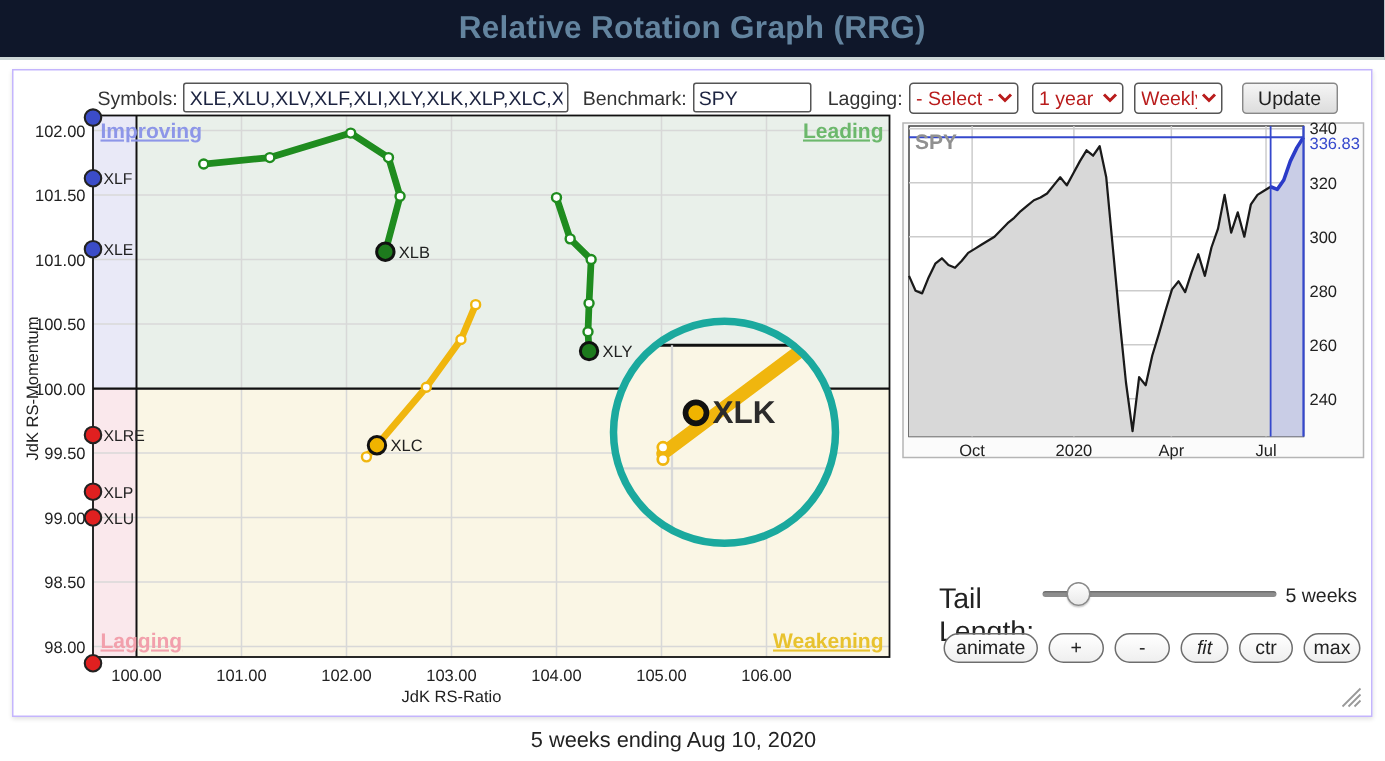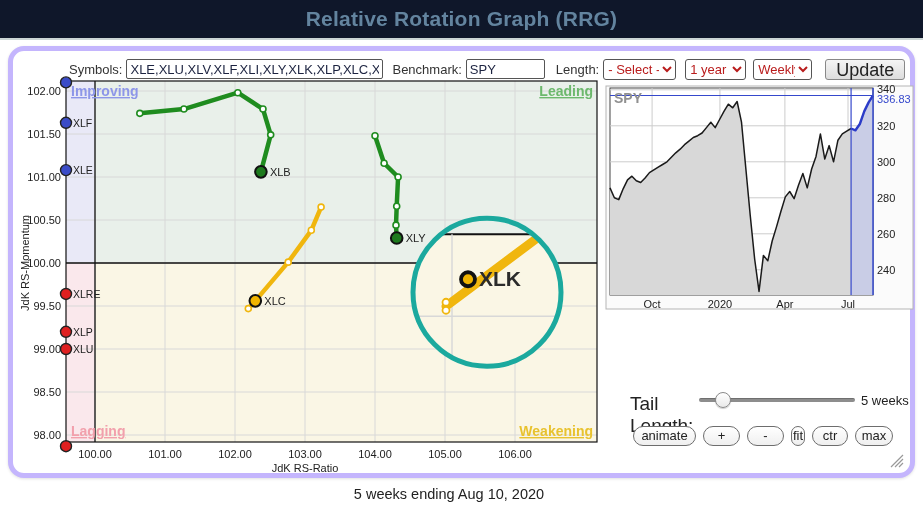--- a/index.html
+++ b/index.html
@@ -5,80 +5,80 @@
   * { margin:0; padding:0; box-sizing:border-box; }
   html,body { background:#fff; }
   body { font-family:"Liberation Sans", sans-serif; width:923px; height:507px; position:relative; overflow:hidden; }
 
   .header { position:absolute; left:0; top:0; width:923px; height:40px;
             background:#0f172a; border-bottom:2px solid #ccd6d6;
             display:flex; align-items:center; justify-content:center; }
   .header h1 { font-size:21px; font-weight:bold; color:#63849f; letter-spacing:0.2px; }
 
   .panel { position:absolute; left:8px; top:46px; width:907px; height:432px;
-           background:#fff; border:5px solid #c4b5fd; border-radius:16px;
+           background:#fff; border:1px solid #c4b5fd; border-radius:0;
            box-shadow:0 1px 3px rgba(0,0,0,0.12); }
 
   .toolbar { position:absolute; left:0; top:6px; width:100%; height:24px;
              display:flex; align-items:center; font-size:13px; color:#333; }
   .toolbar .lbl { margin-right:4px; white-space:nowrap; }
   .toolbar input { border:1px solid #555; border-radius:2px; height:20px;
                    font-size:13px; font-family:"Liberation Sans",sans-serif;
                    padding:0 3px; color:#1c2340; background:#fff; }
   #symbols-input { width:257px; }
   #benchmark-input { width:79px; }
   .toolbar select { border:1px solid #555; border-radius:3px; height:21px;
                     font-size:13px; font-family:"Liberation Sans",sans-serif;
                     background:#fff; color:#b91c1c; }
   #groups-select { width:73px; margin-right:9px; }
   #period-select { width:61px; margin-right:7px; }
   #freq-select   { width:59px; margin-right:13px; }
-  #update-button { height:21px; font-size:18px; font-family:"Liberation Sans",sans-serif;
+  #update-button { height:21px; font-size:13px; font-family:"Liberation Sans",sans-serif;
                    padding:0 10px; border:1px solid #888; border-radius:3px;
                    background:linear-gradient(#f5f5f5,#dddddd); color:#222; }
 
   svg text { font-family:"Liberation Sans", sans-serif; }
   #rrg-svg { position:absolute; left:2px; top:24px; }
   #spy-svg { position:absolute; left:590px; top:32px; }
   .tail-label { position:absolute; right:230px; top:1px; }
   .slider-track { position:absolute; left:686px; top:347px; width:156px; height:4px;
                   background:#8d8d8d; border-radius:2px; border-top:1px solid #6f6f6f; }
   .slider-thumb { position:absolute; left:702px; top:341px; width:16px; height:16px;
                   background:linear-gradient(#ffffff,#e9e9e9); border:1px solid #8a8a8a;
                   border-radius:50%; box-shadow:0 1px 1px rgba(0,0,0,0.2); }
   .tail-value { position:absolute; left:848px; top:342px; font-size:13px; color:#222; }
 
   .btn-row { position:absolute; left:620px; top:375px; display:flex; gap:7px; }
   .pill { height:20px; border:1px solid #6d6d6d; border-radius:11px;
           background:linear-gradient(#ffffff,#efefef); color:#222;
           font-size:13px; font-family:"Liberation Sans",sans-serif; line-height:18px;
           text-align:center; padding:0; }
   .pill.animate { width:63px; } .pill.plus { width:37px; } .pill.minus { width:37px; }
-  .pill.fit { width:14px; } .pill.ctr { width:36px; } .pill.max { width:38px; }
+  .pill.fit { width:32px;font-style:italic; } .pill.ctr { width:36px; } .pill.max { width:38px; }
 
   .resize-handle { position:absolute; right:6px; bottom:5px; width:14px; height:14px; }
 
   .caption { position:absolute; left:438px; top:486px; transform:translateX(-50%);
              font-size:14.5px; color:#222; white-space:nowrap;margin-left:11px; }
 </style>
 </head>
 <body>
 
 <div class="header">
   <h1>Relative Rotation Graph (RRG)</h1>
 </div>
 
 <div class="panel">
 
   <div class="toolbar">
     <span class="lbl" style="margin-left:56px">Symbols:</span>
     <input id="symbols-input" value="XLE,XLU,XLV,XLF,XLI,XLY,XLK,XLP,XLC,XLRE,XL" style="">
     <span class="lbl" style="margin-left:9px">Benchmark:</span>
     <input id="benchmark-input" value="SPY" style="">
-    <span class="lbl" style="margin-left:11px">Length:</span>
+    <span class="lbl" style="margin-left:11px">Lagging:</span>
     <select id="groups-select"><option>- Select -</option></select>
     <select id="period-select"><option>1 year</option></select>
     <select id="freq-select"><option>Weekly</option></select>
     <button id="update-button">Update</button>
   </div>
 
   <svg id="rrg-svg" width="590" height="405" viewBox="10 70 590 405">
       <rect x="61" y="76" width="29" height="182" fill="#e9e9f7"></rect>
       <rect x="90" y="76" width="502" height="182" fill="#e9f0ea"></rect>
       <rect x="61" y="258" width="29" height="179" fill="#fae8ec"></rect>

